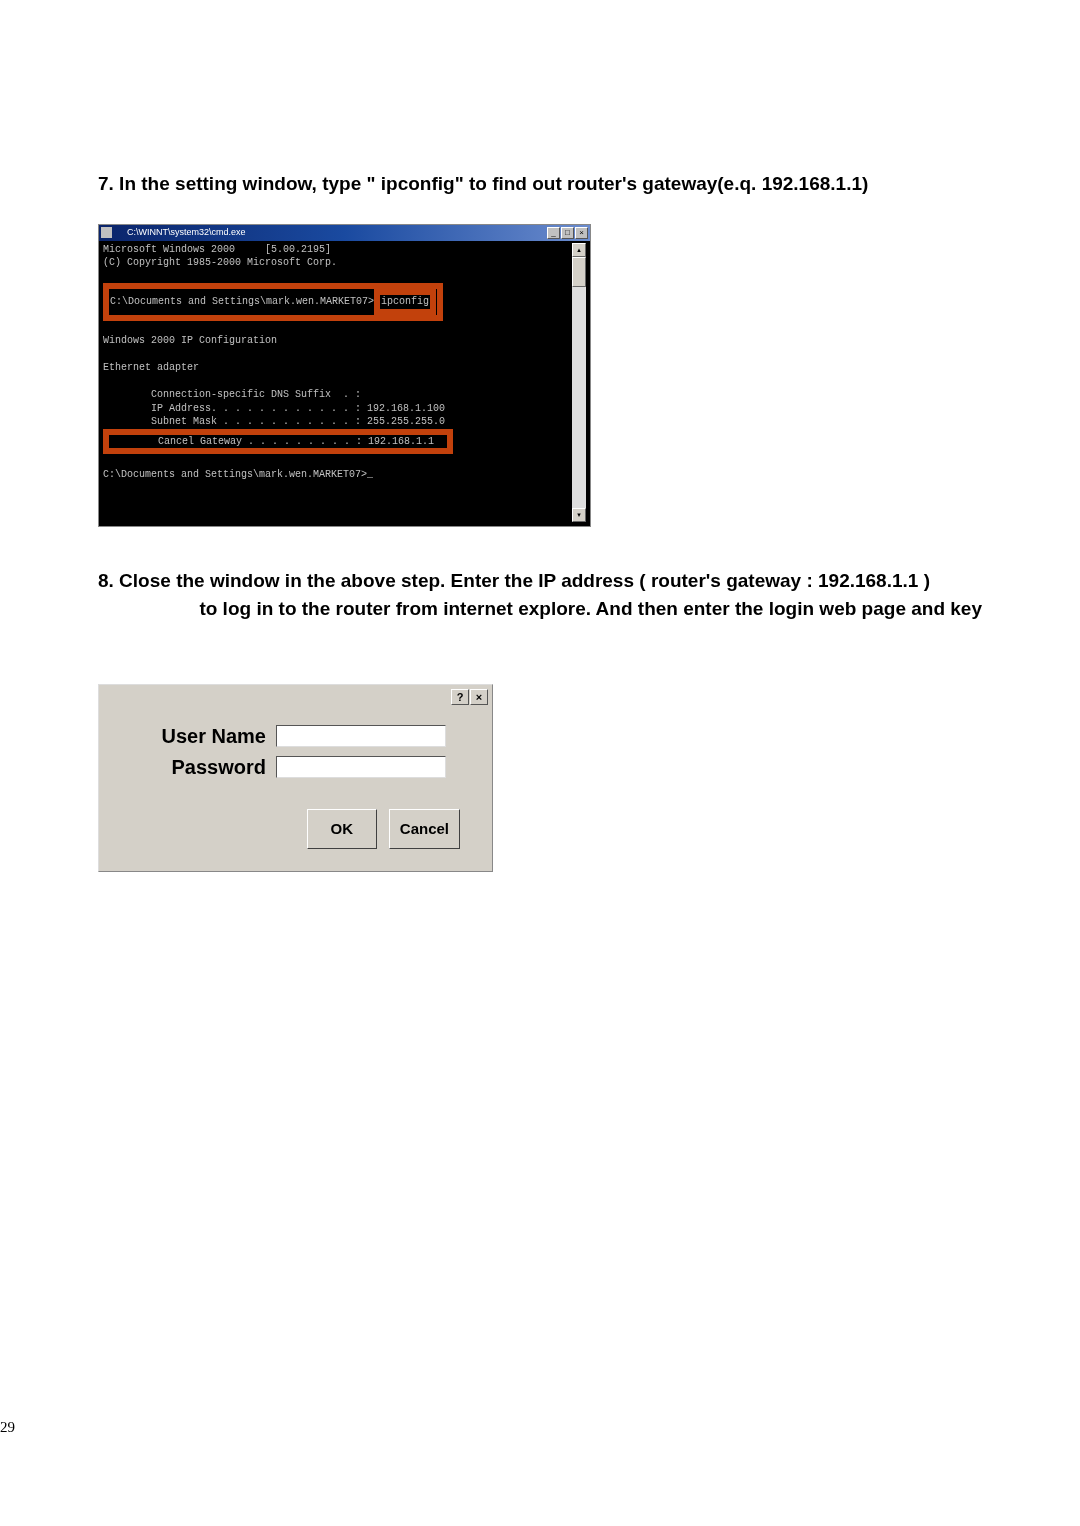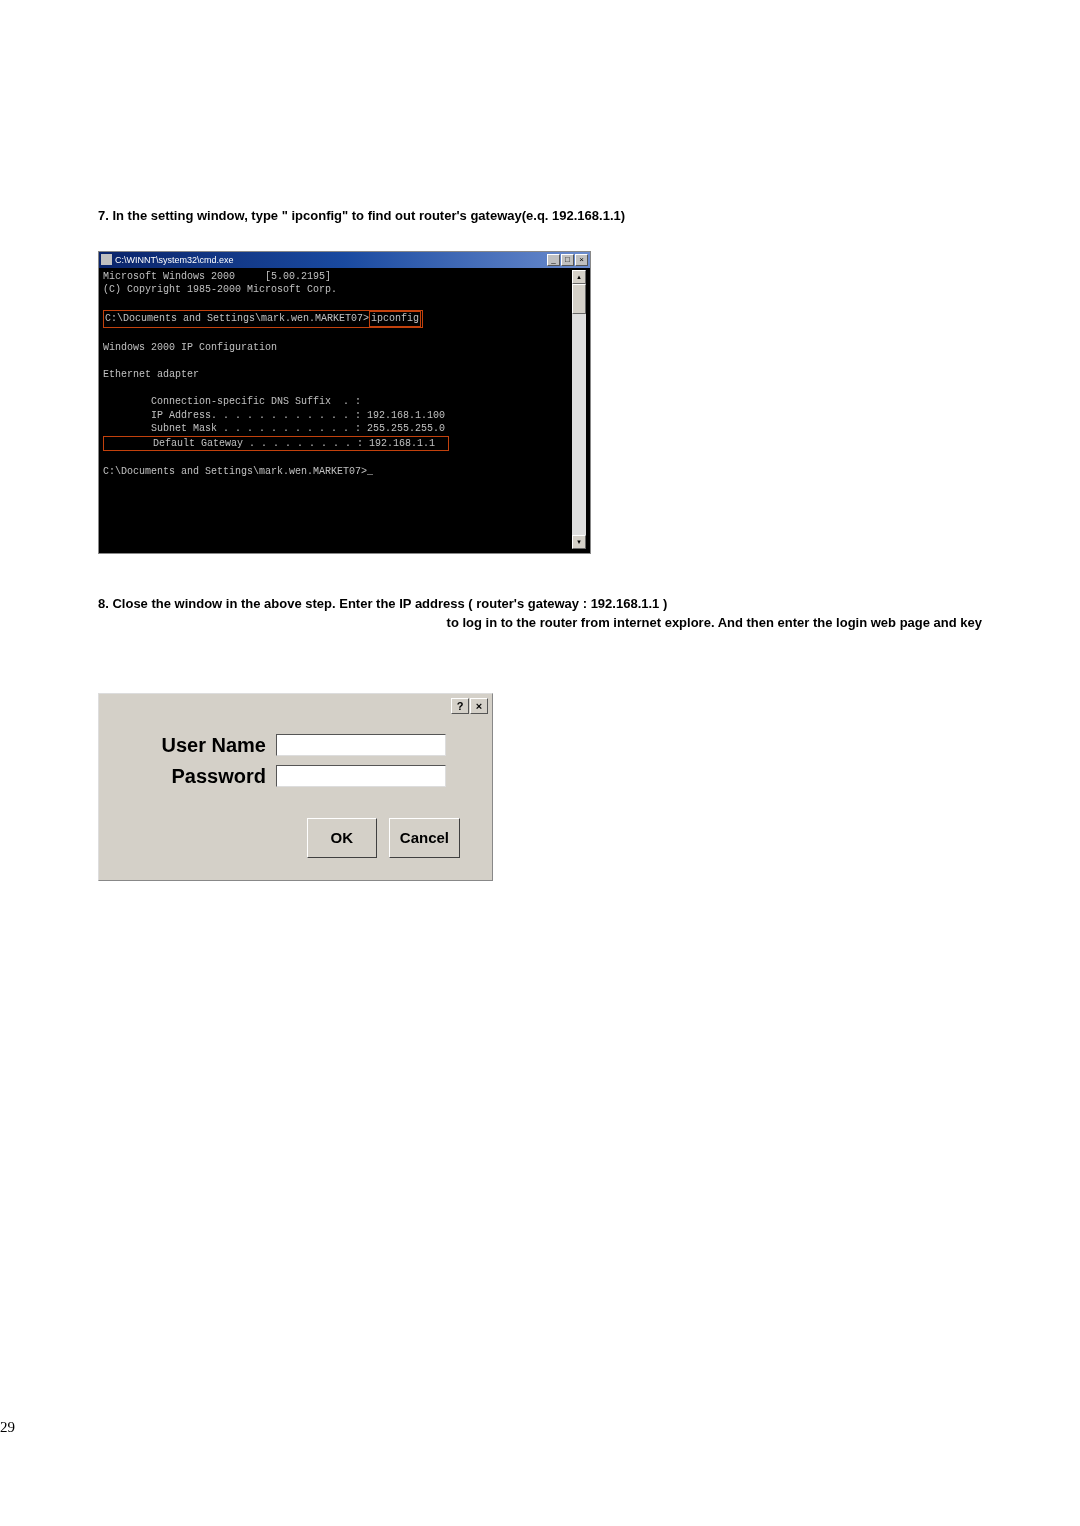--- a/index.html
+++ b/index.html
@@ -5,26 +5,25 @@
     * { margin: 0; padding: 0; box-sizing: border-box; }
     body {
       width: 1080px;
       height: 1526px;
       background: #fff;
       font-family: Arial, sans-serif;
       padding: 170px 98px 40px 98px;
       position: relative;
     }
     .step-text {
-      font-size: 13px;
+      font-size: 19px;
       font-weight: bold;
       color: #000;
       line-height: 1.5;
       margin-bottom: 25px;
-      margin-top: 36px;
     }
     .step-text-indent { padding-left: 25px; text-align: right; }
     
     
     .cmd-window {
       width: 493px;
       border: 1px solid #888;
       background: #000;
       margin-bottom: 40px;
     }
@@ -34,22 +33,22 @@
       display: flex;
       align-items: center;
       justify-content: space-between;
       padding: 0 2px;
     }
     .cmd-title {
       color: #fff;
       font-size: 9px;
       font-family: Arial, sans-serif;
       display: flex;
-      align-items: center;
-      gap: 3px;
+      align-items: flex-start;
+      gap: 15px;
     }
     .cmd-title-icon {
       width: 11px; height: 11px;
       background: #c0c0c0;
       display: inline-block;
     }
     .cmd-controls { display: flex; gap: 1px; }
     .cmd-btn {
       width: 13px; height: 12px;
       background: #c0c0c0;
@@ -68,21 +67,21 @@
       display: flex;
     }
     .cmd-text {
       color: #c0c0c0;
       font-family: 'Courier New', monospace;
       font-size: 10px;
       line-height: 1.35;
       white-space: pre;
       flex: 1;
     }
-    .red-box { border: 1px solid #c2410c; display: inline-block; padding: 0 1px; }
+    .red-box { border: 6px solid #c2410c; display: inline-block; padding: 0 1px; }
     .cmd-scroll {
       width: 14px; background: #c0c0c0;
       display: flex; flex-direction: column;
     }
     .cmd-scroll-btn {
       height: 14px; background: #d4d0c8;
       border: 1px solid #fff;
       border-right-color: #666; border-bottom-color: #666;
       font-size: 7px;
       display: flex; align-items: center; justify-content: center;
@@ -200,21 +199,21 @@
 
 <span class="red-box"><span>C:\Documents and Settings\mark.wen.MARKET07&gt;</span><span class="red-box">ipconfig</span></span>
 
 <span>Windows 2000 IP Configuration</span>
 
 <span>Ethernet adapter</span>
 
 <span>        Connection-specific DNS Suffix  . :</span>
 <span>        IP Address. . . . . . . . . . . . : 192.168.1.100</span>
 <span>        Subnet Mask . . . . . . . . . . . : 255.255.255.0</span>
-<span class="red-box">        Default Gateway . . . . . . . . . : 192.168.1.1  </span>
+<span class="red-box">        Cancel Gateway . . . . . . . . . : 192.168.1.1  </span>
 
 <span>C:\Documents and Settings\mark.wen.MARKET07&gt;_</span></div>
     <div class="cmd-scroll">
       <div class="cmd-scroll-btn">▴</div>
       <div class="cmd-scroll-track">
         <div class="cmd-scroll-thumb"></div>
       </div>
       <div class="cmd-scroll-btn">▾</div>
     </div>
   </div>

